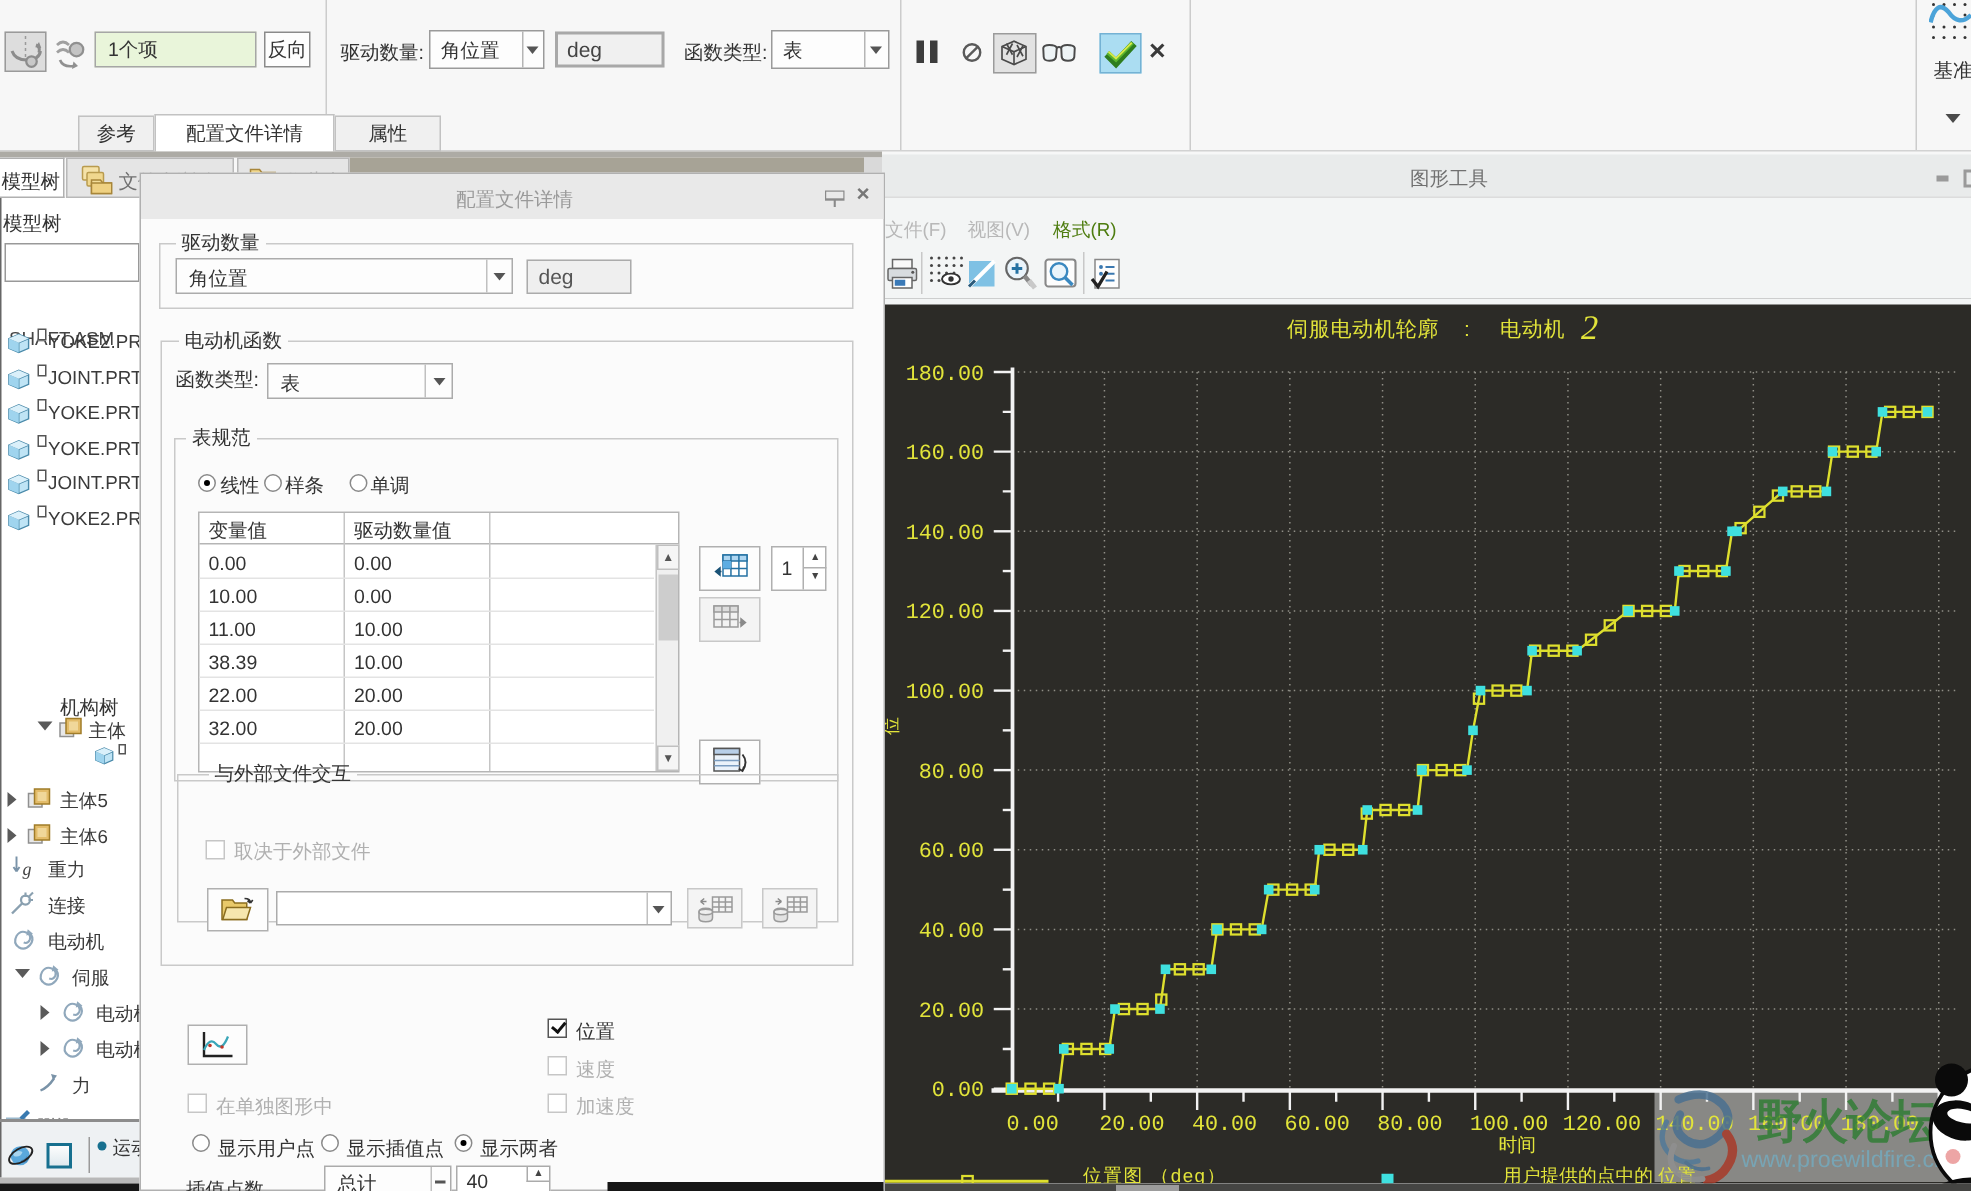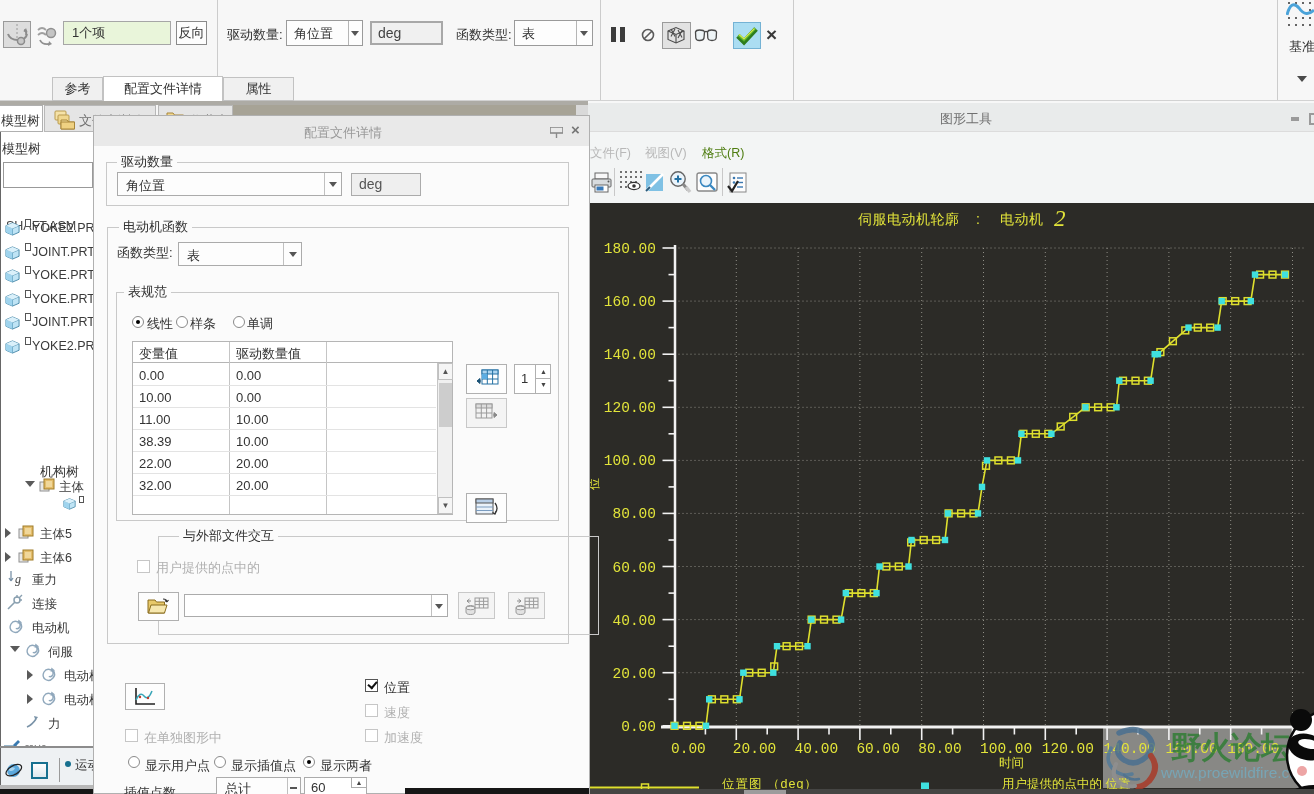--- a/index.html
+++ b/index.html
@@ -738,25 +738,25 @@
   <div class="abs btn" style="left:372px;top:377px;width:41px;height:30px;">
     <svg width="26" height="22" viewBox="0 0 26 22" style="margin:3px 0 0 7px;">
       <rect x="2" y="2" width="17" height="15" fill="#eaf2fa" stroke="#555"></rect>
       <rect x="2" y="2" width="17" height="4" fill="#b8cfe8" stroke="#555"></rect>
       <line x1="2" y1="10" x2="19" y2="10" stroke="#7a9cc0"></line>
           <line x1="2" y1="13.5" x2="19" y2="13.5" stroke="#7a9cc0"></line>
       <path d="M21 6 q4 5 0 11 l-2.5 -1.5 m2.5 1.5 l1 -3" fill="none" stroke="#333" stroke-width="1.3"></path>
     </svg>
   </div>
 
-  <fieldset class="grp" style="left:24px;top:411px;width:441px;height:108px;margin-left:40px;">
+  <fieldset class="grp" style="left:24px;top:391px;width:441px;height:108px;">
         <legend style="margin-left:20px;">与外部文件交互</legend>
       </fieldset>
   <div class="abs cbox dis" style="left:43px;top:444px;"></div>
-  <div class="lbl" style="left:62px;top:443px;color:#b0b0b0;">用户提供的点中的</div>
+  <div class="lbl" style="left:62px;top:443px;color:#b0b0b0;">取决于外部文件</div>
   <div class="abs btn" style="left:44px;top:476px;width:41px;height:29px;">
     <svg width="24" height="19" viewBox="0 0 24 19" style="margin:4px 0 0 8px;">
       <path d="M1 3 h7 l1.5 2 h8 v11 h-16.5 z" fill="#e8c96a" stroke="#8a6d1f"></path>
       <path d="M4 8 h16 l-2.5 8 h-16 z" fill="#f6e7ae" stroke="#8a6d1f"></path>
       <path d="M16 2 q4 0 4 3 m0 0 l-2 -1.5 m2 1.5 l1.5 -2" fill="none" stroke="#333" stroke-width="1.1"></path>
     </svg>
   </div>
   <div class="abs combo" style="left:90px;top:478px;width:264px;height:23px;background:#fff;">
     <div class="cdiv" style="right:15px;"></div>
         <div class="carr"></div>
@@ -808,18 +808,18 @@
       <div class="lbl" style="left:137px;top:641px;">显示插值点</div>
   <div class="abs radio sel" style="left:209px;top:640px;"></div>
       <div class="lbl" style="left:226px;top:641px;">显示两者</div>
   <div class="lbl" style="left:30px;top:668px;">插值点数</div>
   <div class="abs combo" style="left:122px;top:661px;width:85px;height:18px;">
     <span style="position:absolute;left:8px;top:2px;">总计</span>
     <div class="cdiv" style="right:12px;"></div>
     <div class="abs" style="right:3px;top:9px;width:7px;height:2px;background:#555;"></div>
   </div>
   <div class="abs" style="left:210px;top:661px;width:63px;height:18px;background:#fff;border:1px solid #ababab;">
-    <span style="position:absolute;left:6px;top:2px;">60</span>
+    <span style="position:absolute;left:6px;top:2px;">40</span>
     <div class="abs" style="left:46px;top:0;width:15px;height:10px;border-left:1px solid #ababab;border-bottom:1px solid #ababab;text-align:center;font-size:7px;color:#444;line-height:9px;">▲</div>
   </div>
 </div>
 
 </div>
 
 </body></html>

